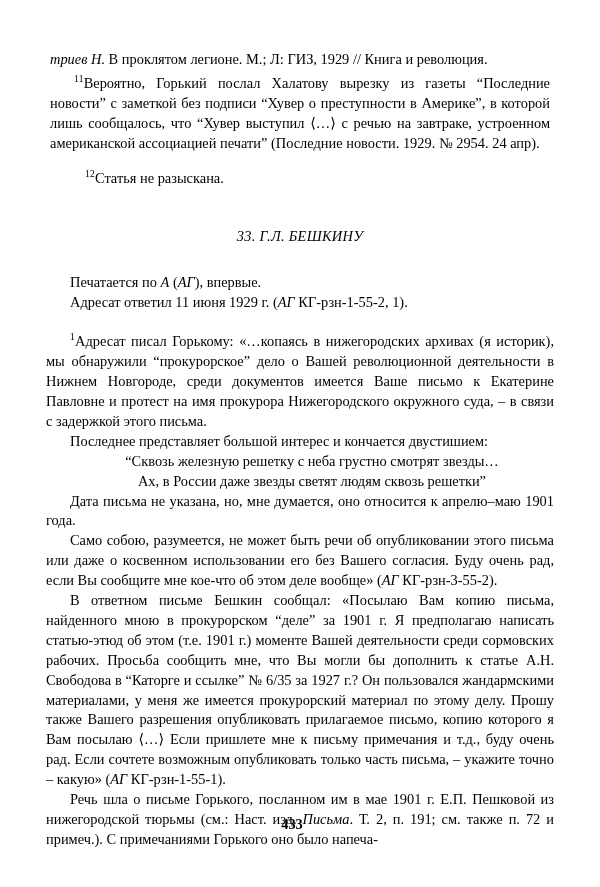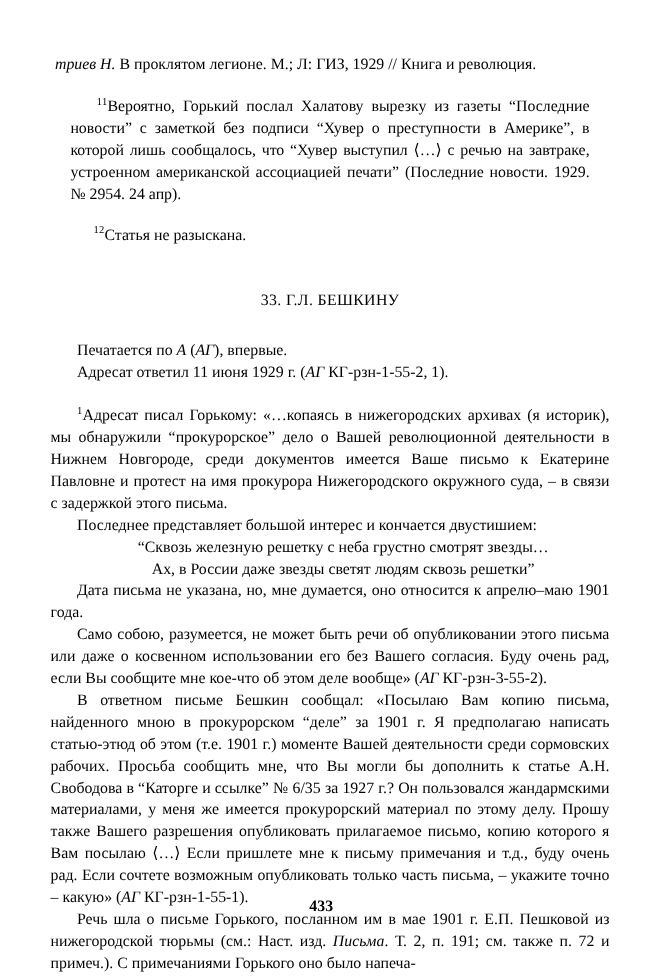--- a/index.html
+++ b/index.html
@@ -26,21 +26,21 @@
     font-size: 14.4px;
     line-height: 19.9px;
     text-align: justify;
     text-justify: inter-word;
     hyphens: manual;
   }
   .cont-line {
     margin: 4px;
   }
   .note {
-    margin: 18px;
+    margin: 4px;
     text-indent: 24px;
   }
   .note-tight {
     margin: 15px;
     text-indent: 24px;
   }
   .sup {
     font-size: 9.6px;
     vertical-align: super;
     line-height: 0;
@@ -51,20 +51,21 @@
   }
   .heading {
     text-align: center;
     font-size: 14.4px;
     letter-spacing: 0.3px;
     margin: 0;
   }
   .heading-wrap {
     margin-top: 40px;
     margin-bottom: 28px;
+    font-style: italic;
   }
   .meta {
     margin: 0;
     text-indent: 24px;
     font-size: 14.4px;
     line-height: 19.9px;
     text-align: left;
   }
   .meta-group {
     margin-bottom: 19px;

